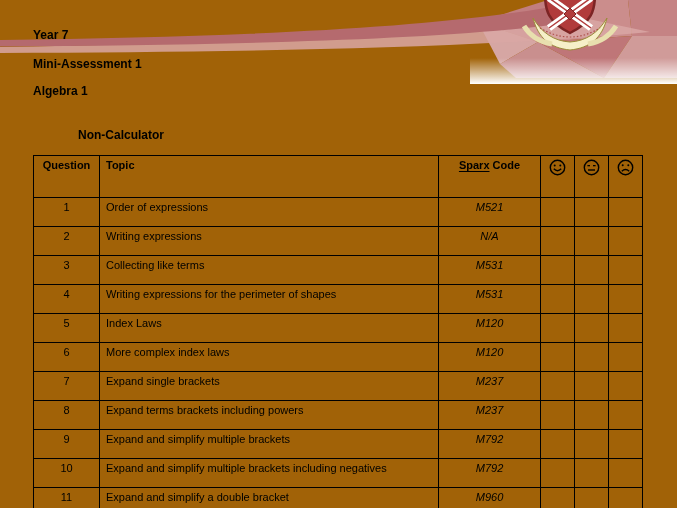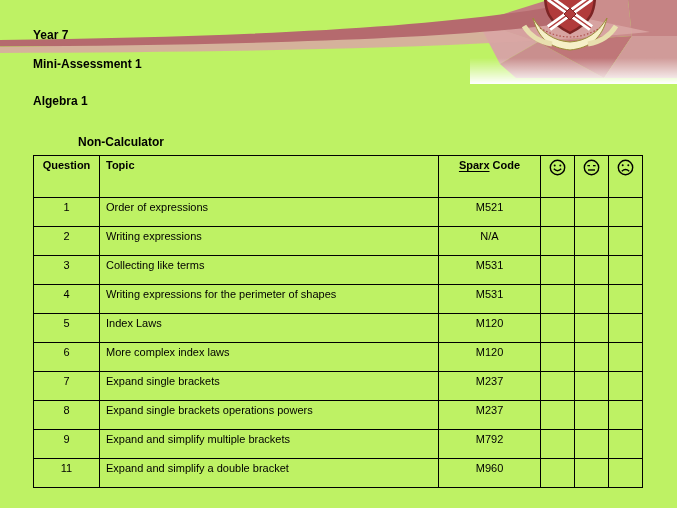--- a/index.html
+++ b/index.html
@@ -1,45 +1,45 @@
 <!DOCTYPE html>
 <html><head>
 <meta charset="utf-8">
 <style>
   * { margin:0; padding:0; box-sizing:border-box; }
   html,body { background:#fff; }
   body { font-family:"Liberation Sans","DejaVu Sans",sans-serif; color:#000; }
   .page {
     position:relative; width:677px; height:508px;
-    background:#bef264; overflow:hidden;
+    background:#a16207; overflow:hidden;
   }
   .banner { position:absolute; top:0; left:0; width:677px; height:92px; }
   .headings { position:absolute; left:33px; top:0; }
   .heading {
     position:absolute; left:0; white-space:nowrap;
     font-size:12px; font-weight:bold; line-height:15px;
   }
-  .h-0 { top:28px; } .h-1 { top:57px; } .h-2 { top:94px; } .h-3 { top:135px;padding-left:45px; }
+  .h-0 { top:28px; } .h-1 { top:57px; } .h-2 { top:84px; } .h-3 { top:128px;padding-left:45px; }
 
   table.assessment {
     position:absolute; left:33px; top:155px;
     border-collapse:collapse; table-layout:fixed;
     width:610px; font-size:11px;
   }
   table.assessment th, table.assessment td {
     border:1.4px solid #000; vertical-align:top; padding:3px 2px 0 2px;
     font-weight:normal; line-height:13px; overflow:hidden;
   }
   .col-q { width:66px; } .col-t { width:339px; } .col-c { width:102px; }
   .col-f { width:34px; }
   tr.head-row th { height:42px; font-weight:bold; }
   tr.data-row td { height:29px; }
   .cell-center { text-align:center; }
   .cell-topic { text-align:left; padding-left:6px !important; }
-  .cell-code { text-align:center; font-weight:bold; }
+  .cell-code { text-align:center; font-weight:bold;font-style:italic; }
   .cell-q { text-align:center; font-weight:bold; }
   .wavy {
     text-decoration-line:underline;
     text-decoration-style:wavy;
     text-decoration-color:#c00000;
     text-decoration-thickness:1px;
     text-underline-offset:2px;
     text-decoration:underline;
   }
   .face-svg { display:block; margin:0 auto; }
@@ -184,35 +184,43 @@
       <tr class="data-row">
         <td class="cell-q">7</td>
         <td class="cell-topic">Expand single brackets</td>
         <td class="cell-code">M237</td>
         <td></td>
         <td></td>
         <td></td>
       </tr>
       <tr class="data-row">
         <td class="cell-q">8</td>
-        <td class="cell-topic">Expand single brackets operations powers</td>
+        <td class="cell-topic">Expand terms brackets including powers</td>
         <td class="cell-code">M237</td>
         <td></td>
         <td></td>
         <td></td>
       </tr>
       <tr class="data-row">
         <td class="cell-q">9</td>
         <td class="cell-topic">Expand and simplify multiple brackets</td>
         <td class="cell-code">M792</td>
         <td></td>
         <td></td>
         <td></td>
       </tr>
       <tr class="data-row">
+        <td class="cell-q">10</td>
+        <td class="cell-topic">Expand and simplify multiple brackets including negatives</td>
+        <td class="cell-code">M792</td>
+        <td></td>
+        <td></td>
+        <td></td>
+      </tr>
+      <tr class="data-row">
         <td class="cell-q">11</td>
         <td class="cell-topic">Expand and simplify a double bracket</td>
         <td class="cell-code">M960</td>
         <td></td>
         <td></td>
         <td></td>
       </tr>
     </tbody>
   </table>
 </div>

